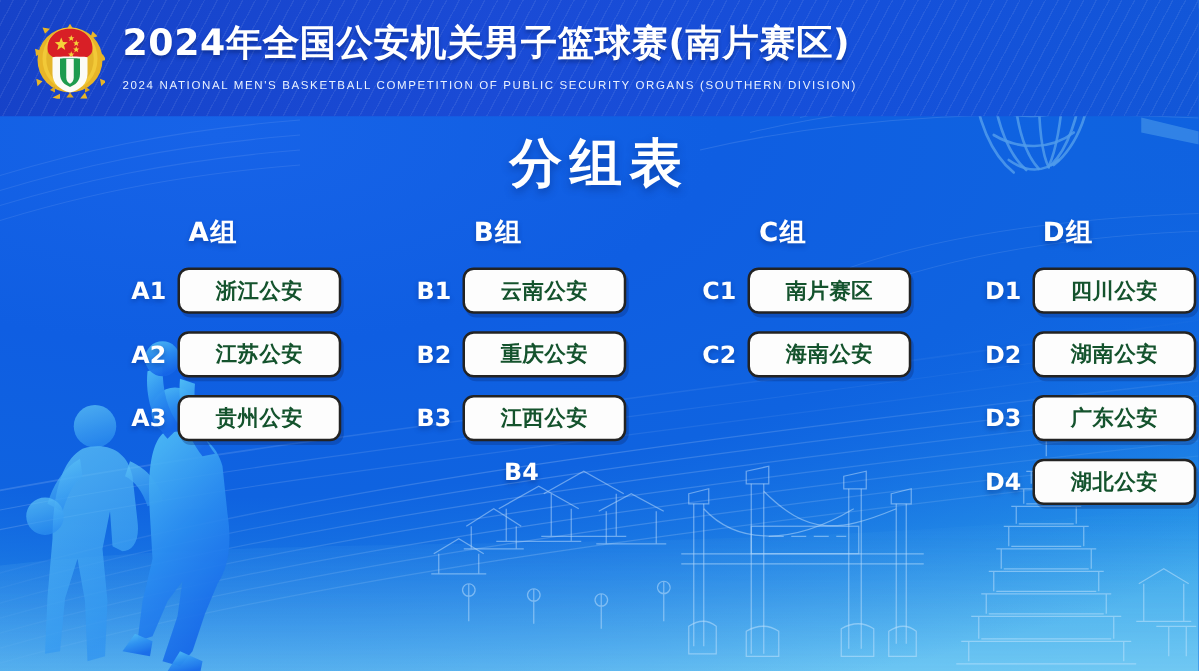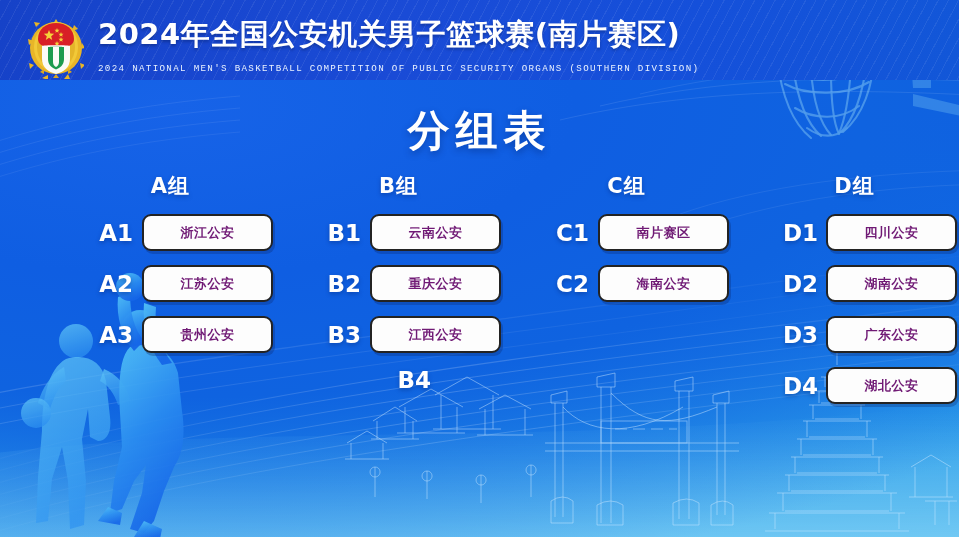--- a/index.html
+++ b/index.html
@@ -19,21 +19,21 @@
   
   .bg-layer{position:absolute;inset:0;pointer-events:none;}
 
   .waves{opacity:.55;}
   .hoop{position:absolute;right:-6px;top:-4px;width:230px;height:160px;opacity:.5;}
   .players{position:absolute;left:-6px;bottom:-4px;width:330px;height:300px;opacity:.95;}
   .skyline{position:absolute;right:0;bottom:0;width:620px;height:190px;opacity:.85;}
 
   
   .header{
-    position:absolute;left:0;top:0;width:959px;height:80px;
+    position:absolute;left:0;top:0;width:959px;height:93px;
     background:linear-gradient(100deg,#1642c8 0%,#1a4bd6 42%,#1550da 72%,#1257d8 100%);
     overflow:hidden;
   }
   .header-stripes{
     position:absolute;inset:0;
     background:repeating-linear-gradient(118deg,
        rgba(255,255,255,.10) 0px, rgba(255,255,255,.10) 1px,
        rgba(255,255,255,0) 1px, rgba(255,255,255,0) 9px);
     opacity:.7;
   }
@@ -41,21 +41,21 @@
   .emblem{width:56px;height:62px;flex:none;margin-top:2px;}
   .titles{display:flex;flex-direction:column;justify-content:center;line-height:1;}
   .title-cn{
     font-size:29px;font-weight:bold;color:#ffffff;letter-spacing:.5px;
     font-family:"DejaVu Sans","Liberation Sans",sans-serif;
     text-shadow:0 2px 3px rgba(0,20,70,.35);
     white-space:nowrap;
   }
   .title-en{
     margin-top:15px;font-size:9.2px;color:#eaf2ff;letter-spacing:1.32px;white-space:nowrap;
-    font-family:Liberation Mono, monospace;font-weight:500;
+    font-family:Liberation Sans, sans-serif;font-weight:500;
   }
 
   
   .page-title{
     position:absolute;left:0;top:103px;width:959px;text-align:center;
     font-family:Liberation Mono, monospace;
     font-size:42px;font-weight:bold;color:#ffffff;letter-spacing:6px;
     text-shadow:0 3px 7px rgba(4,36,110,.45);
   }
 
@@ -67,32 +67,32 @@
   .group{width:228px;display:flex;flex-direction:column;align-items:center;}
   .group-title{
     font-family:"DejaVu Sans","Liberation Sans",sans-serif;
     font-size:21px;font-weight:bold;color:#ffffff;letter-spacing:1px;
     margin-bottom:14px;text-shadow:0 2px 4px rgba(4,36,110,.40);
   }
   .rows{display:flex;flex-direction:column;gap:14px;width:100%;align-items:center;}
   .row{display:flex;align-items:center;gap:9px;}
   .seed{
     font-family:"DejaVu Sans","Liberation Sans",sans-serif;
-    font-size:23px;font-weight:bold;color:#ffffff;width:34px;text-align:right;
+    font-size:19px;font-weight:bold;color:#ffffff;width:34px;text-align:right;
     letter-spacing:0px;text-shadow:0 2px 4px rgba(4,36,110,.40);
     flex:none;
     margin-left:31px;
   }
   .chip{
     width:131px;height:37px;border-radius:9px;
     background:#fdfdfd;border:2px solid #232323;
     box-shadow:2px 3px 0 rgba(10,40,110,.30);
     display:flex;align-items:center;justify-content:center;
     font-family:"DejaVu Sans","Liberation Sans",sans-serif;
-    font-size:13px;font-weight:bold;color:#701a75;letter-spacing:.5px;
+    font-size:17px;font-weight:bold;color:#14532d;letter-spacing:.5px;
     box-sizing:border-box;flex:none;
   }
 </style>
 </head>
 <body>
 
 <div class="poster">
 
   <svg class="bg-layer waves" viewBox="0 0 959 537" preserveAspectRatio="none">
     <defs>

